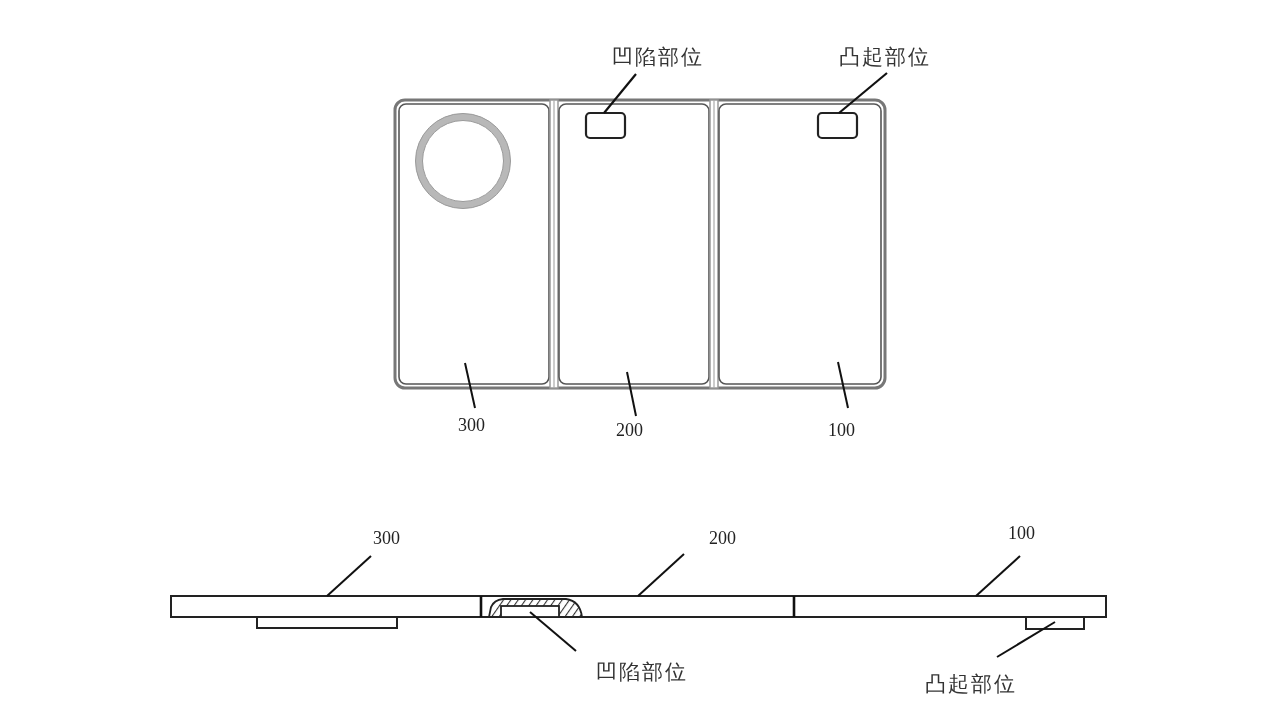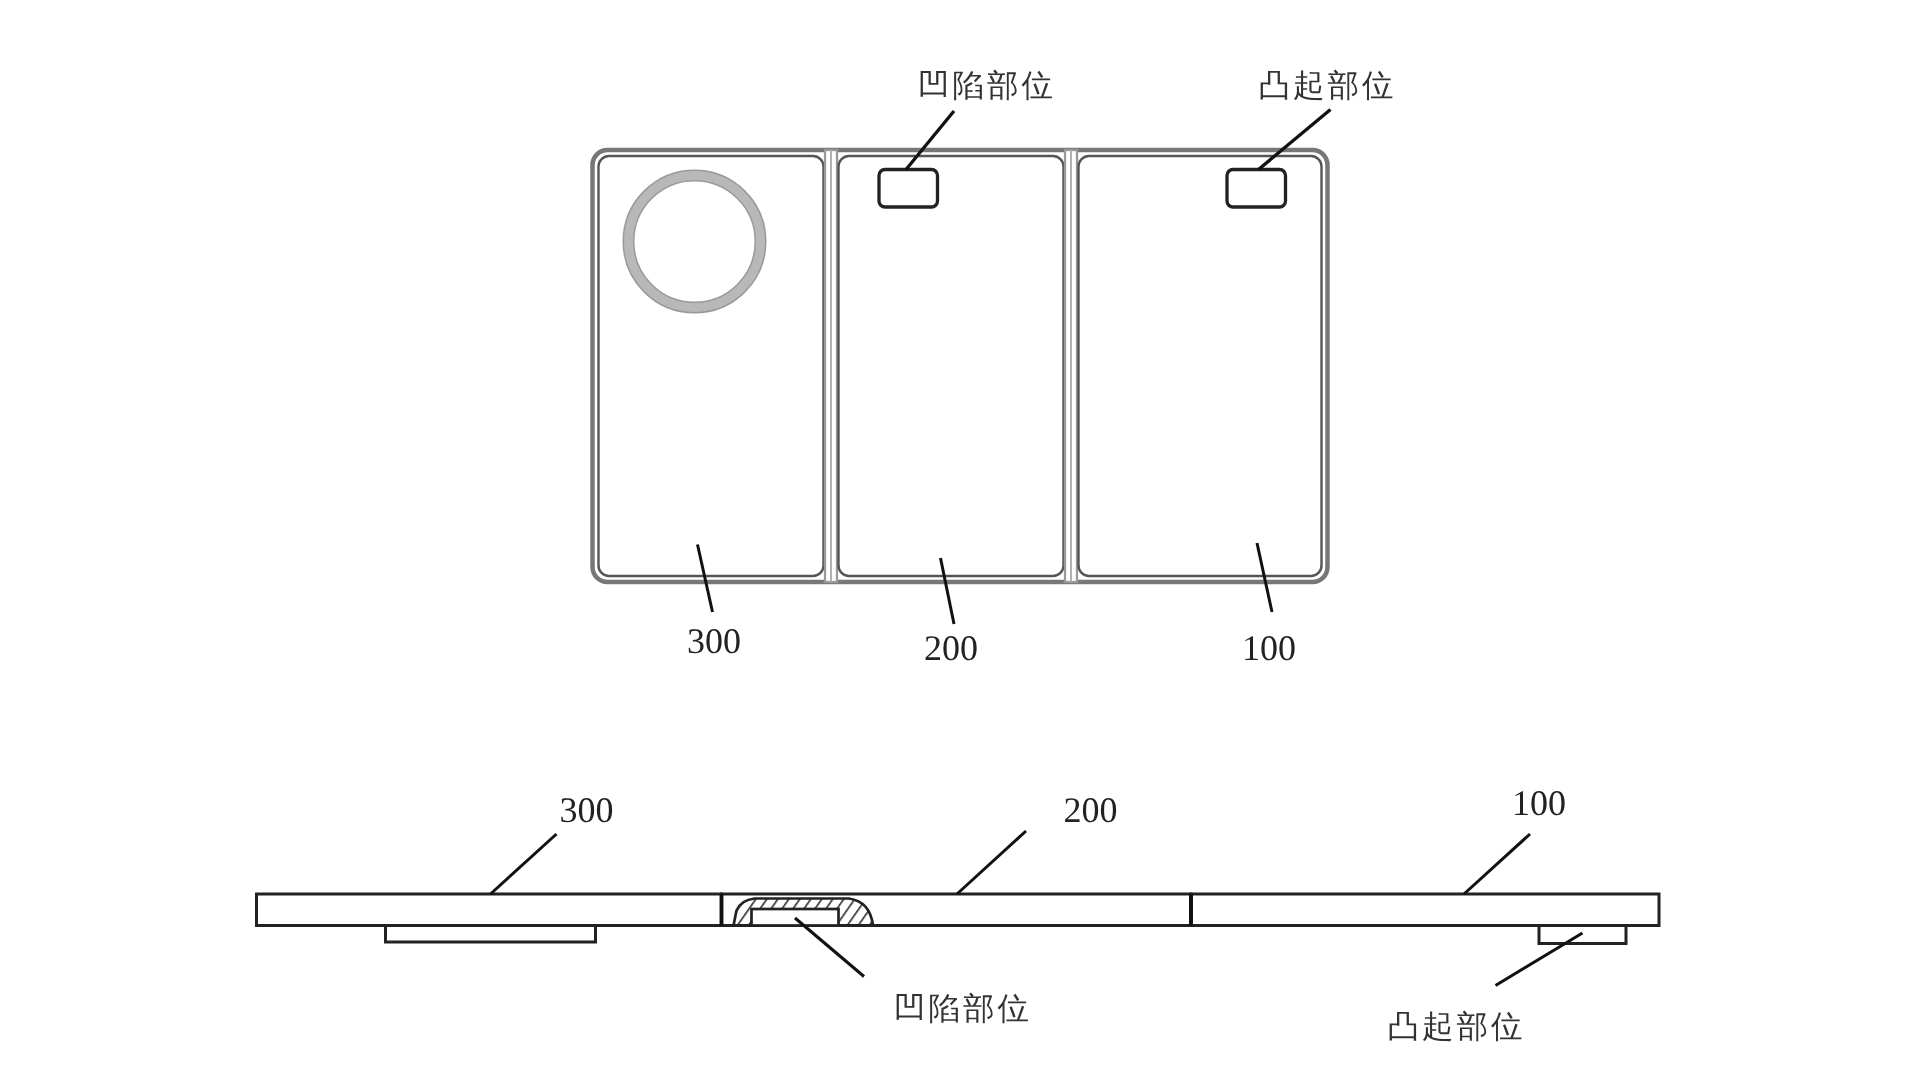--- a/index.html
+++ b/index.html
@@ -1,18 +1,18 @@
 <!DOCTYPE html>
 <html><head>
   <meta charset="utf-8">
   <style>
     html, body { margin: 0; padding: 0; background: #ffffff; }
     body { width: 1280px; height: 720px; position: relative; overflow: hidden; font-family: "DejaVu Serif", serif; }
     svg { position: absolute; left: 0; top: 0; }
-    .lbl { position: absolute; color: #222; font-family: "Liberation Serif", "DejaVu Serif", serif; font-size: 24px; white-space: nowrap; line-height: 1; }
+    .lbl { position: absolute; color: #222; font-family: "Liberation Serif", "DejaVu Serif", serif; font-size: 18px; white-space: nowrap; line-height: 1; }
     .cjk { font-family: "DejaVu Sans", sans-serif; font-size: 21px; letter-spacing: 2px; color: #333; }
   </style>
 </head>
 <body>
 
 <svg width="1280" height="720" viewBox="0 0 1280 720">
   <defs>
     <pattern id="hatch" width="6" height="6" patternUnits="userSpaceOnUse" patternTransform="rotate(35)">
       <line x1="0" y1="0" x2="0" y2="6" stroke="#333" stroke-width="2.2"></line>
     </pattern>

